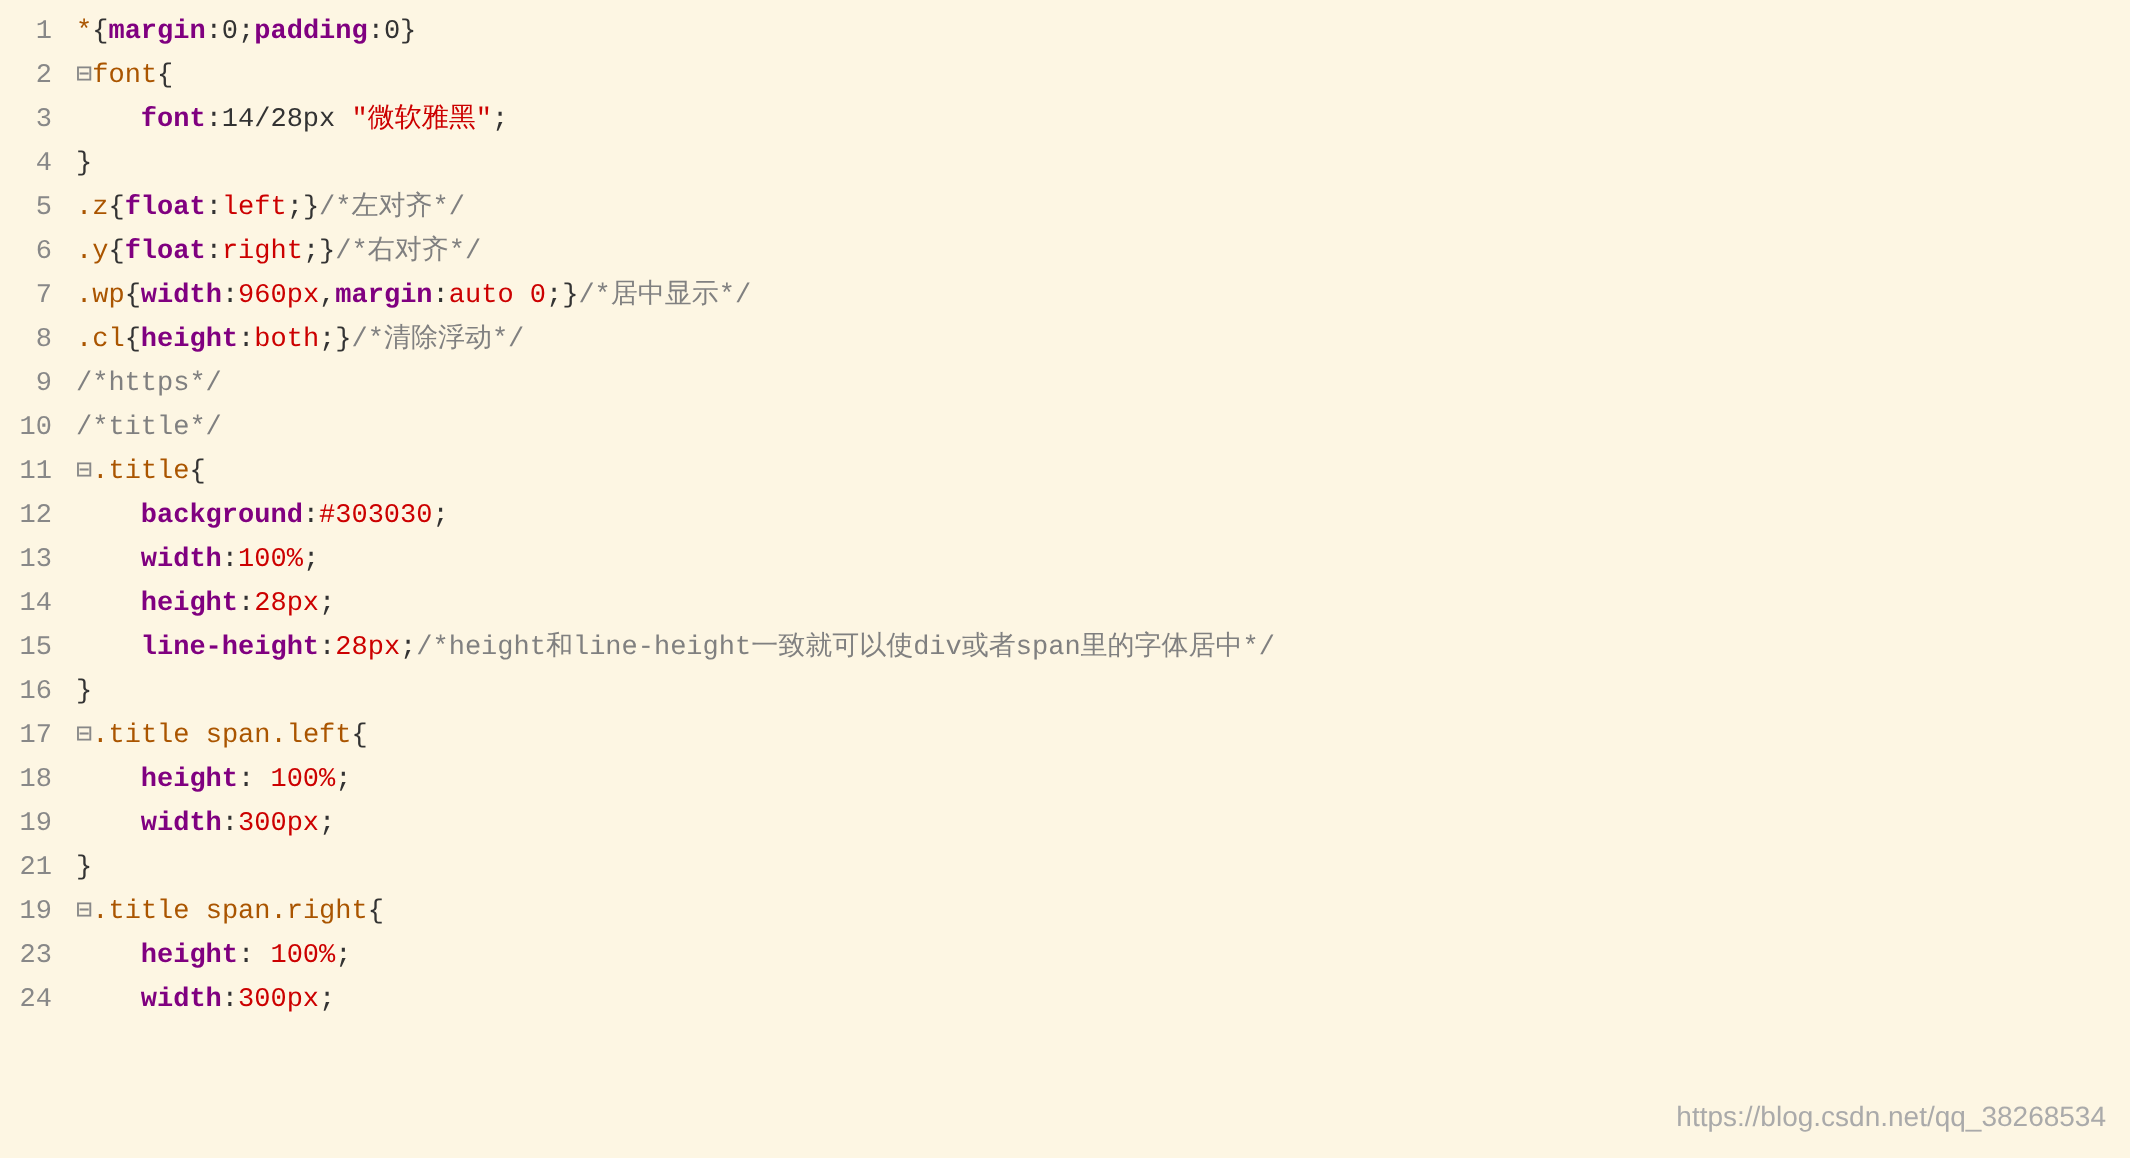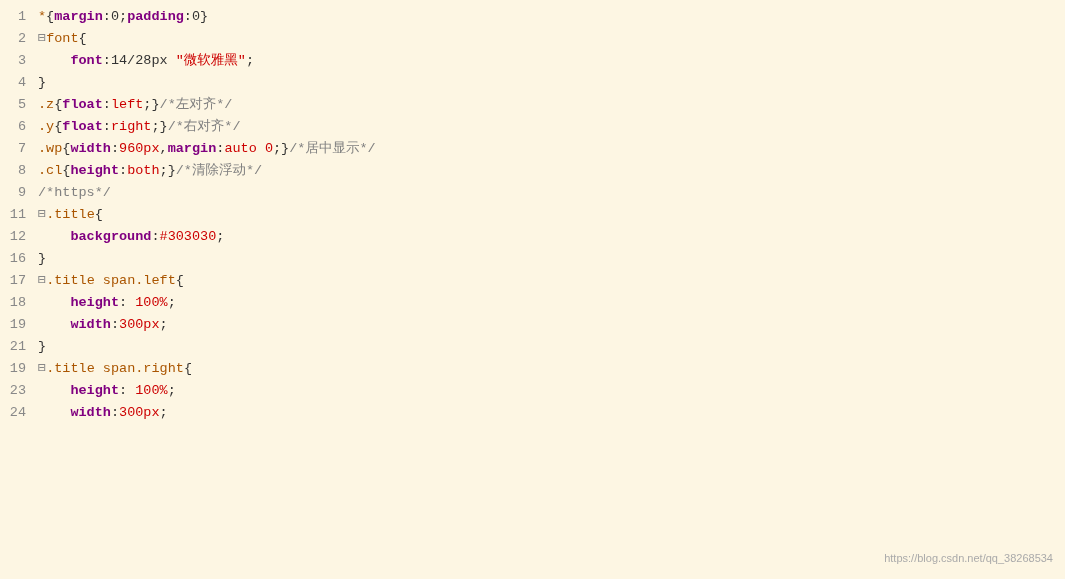--- a/index.html
+++ b/index.html
@@ -41,21 +41,21 @@
     .c-selector  { color: #aa5500; }   
     .c-value     { color: #cc0000; }
     .c-comment   { color: #808080; }
     .c-punct     { color: #333333; }
     .c-purple    { color: #800080; font-weight: bold; }
     .watermark {
       position: fixed;
       bottom: 10px;
       right: 12px;
       color: #aaa;
-      font-size: 11px;
+      font-size: 14px;
       font-family: Arial, sans-serif;
     }
   </style>
 </head>
 <body>
 
 <div class="code-container">
 
 <div class="code-line">
       <span class="line-num">1</span>
@@ -87,26 +87,42 @@
     </div>
     <div class="code-line">
       <span class="line-num">8</span>
       <span class="line-content"><span class="c-selector">.cl</span><span class="c-punct">{</span><span class="c-purple">height</span><span class="c-default">:</span><span class="c-value">both</span><span class="c-default">;}</span><span class="c-comment">/*清除浮动*/</span></span>
     </div>
     <div class="code-line">
       <span class="line-num">9</span>
       <span class="line-content"><span class="c-comment">/*https*/</span></span>
     </div>
     <div class="code-line">
+      <span class="line-num">10</span>
+      <span class="line-content"><span class="c-comment">/*title*/</span></span>
+    </div>
+    <div class="code-line">
       <span class="line-num">11</span>
       <span class="line-content"><span style="color: rgb(136, 136, 136);">⊟</span><span class="c-selector">.title</span><span class="c-punct">{</span></span>
     </div>
     <div class="code-line">
       <span class="line-num">12</span>
       <span class="line-content"><span class="c-default">    </span><span class="c-purple">background</span><span class="c-default">:</span><span class="c-value">#303030</span><span class="c-default">;</span></span>
+    </div>
+    <div class="code-line">
+      <span class="line-num">13</span>
+      <span class="line-content"><span class="c-default">    </span><span class="c-purple">width</span><span class="c-default">:</span><span class="c-value">100%</span><span class="c-default">;</span></span>
+    </div>
+    <div class="code-line">
+      <span class="line-num">14</span>
+      <span class="line-content"><span class="c-default">    </span><span class="c-purple">height</span><span class="c-default">:</span><span class="c-value">28px</span><span class="c-default">;</span></span>
+    </div>
+    <div class="code-line">
+      <span class="line-num">15</span>
+      <span class="line-content"><span class="c-default">    </span><span class="c-purple">line-height</span><span class="c-default">:</span><span class="c-value">28px</span><span class="c-default">;</span><span class="c-comment">/*height和line-height一致就可以使div或者span里的字体居中*/</span></span>
     </div>
     <div class="code-line">
       <span class="line-num">16</span>
       <span class="line-content"><span class="c-default">}</span></span>
     </div>
     <div class="code-line">
       <span class="line-num">17</span>
       <span class="line-content"><span style="color: rgb(136, 136, 136);">⊟</span><span class="c-selector">.title span.left</span><span class="c-punct">{</span></span>
     </div>
     <div class="code-line">

